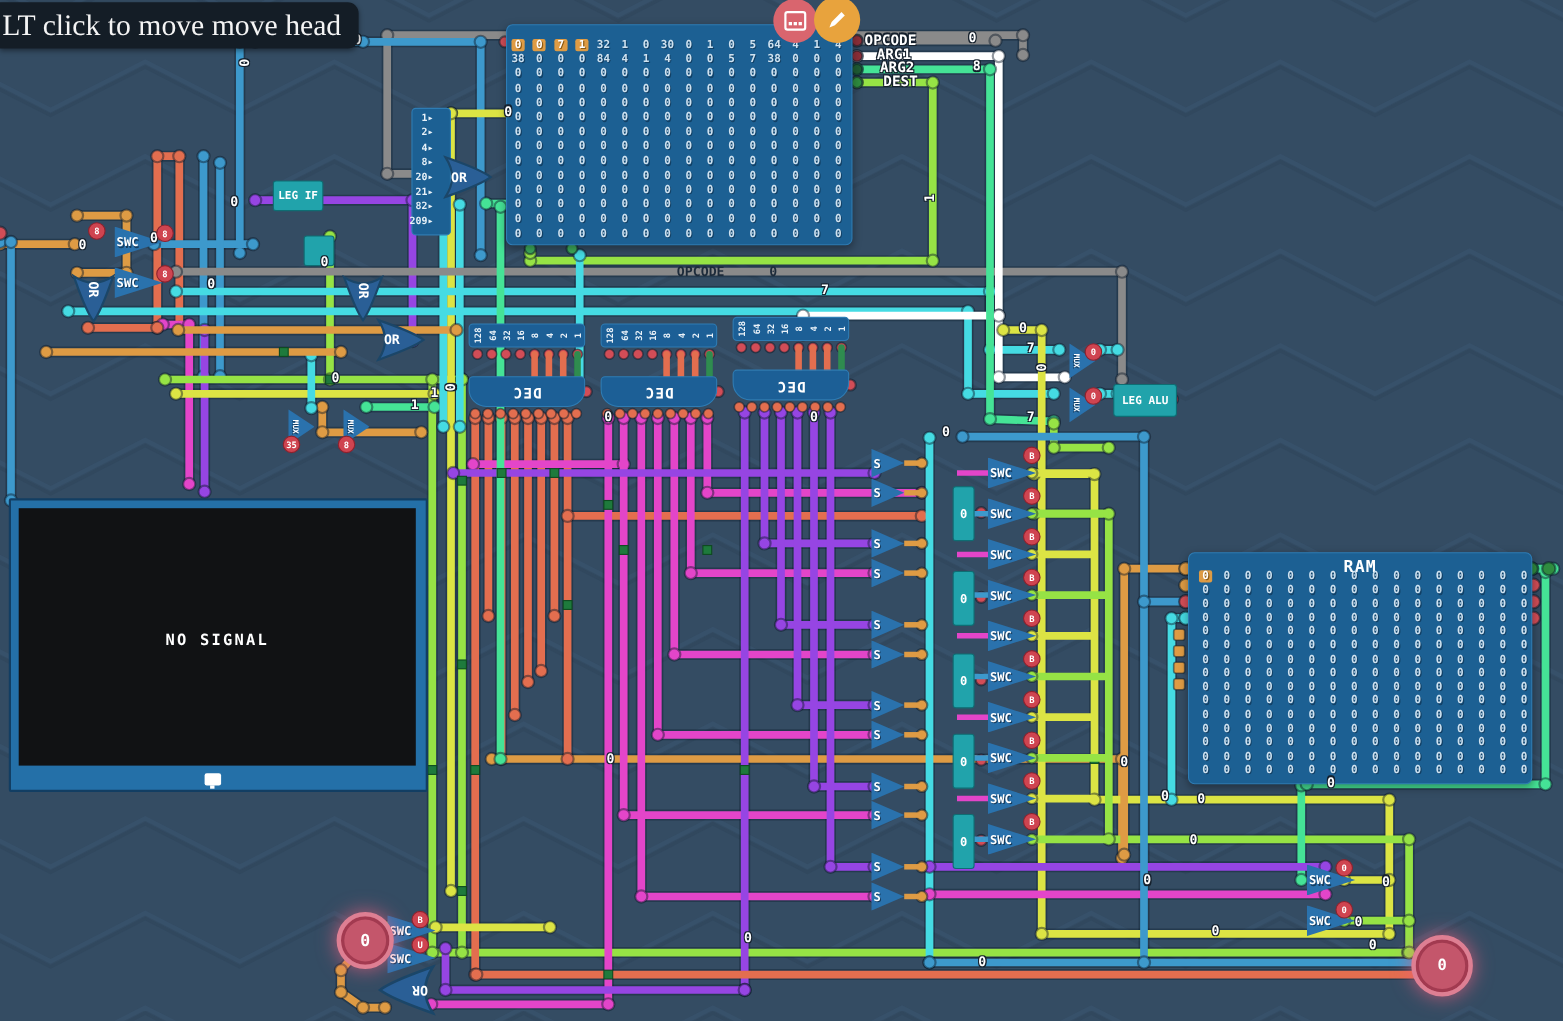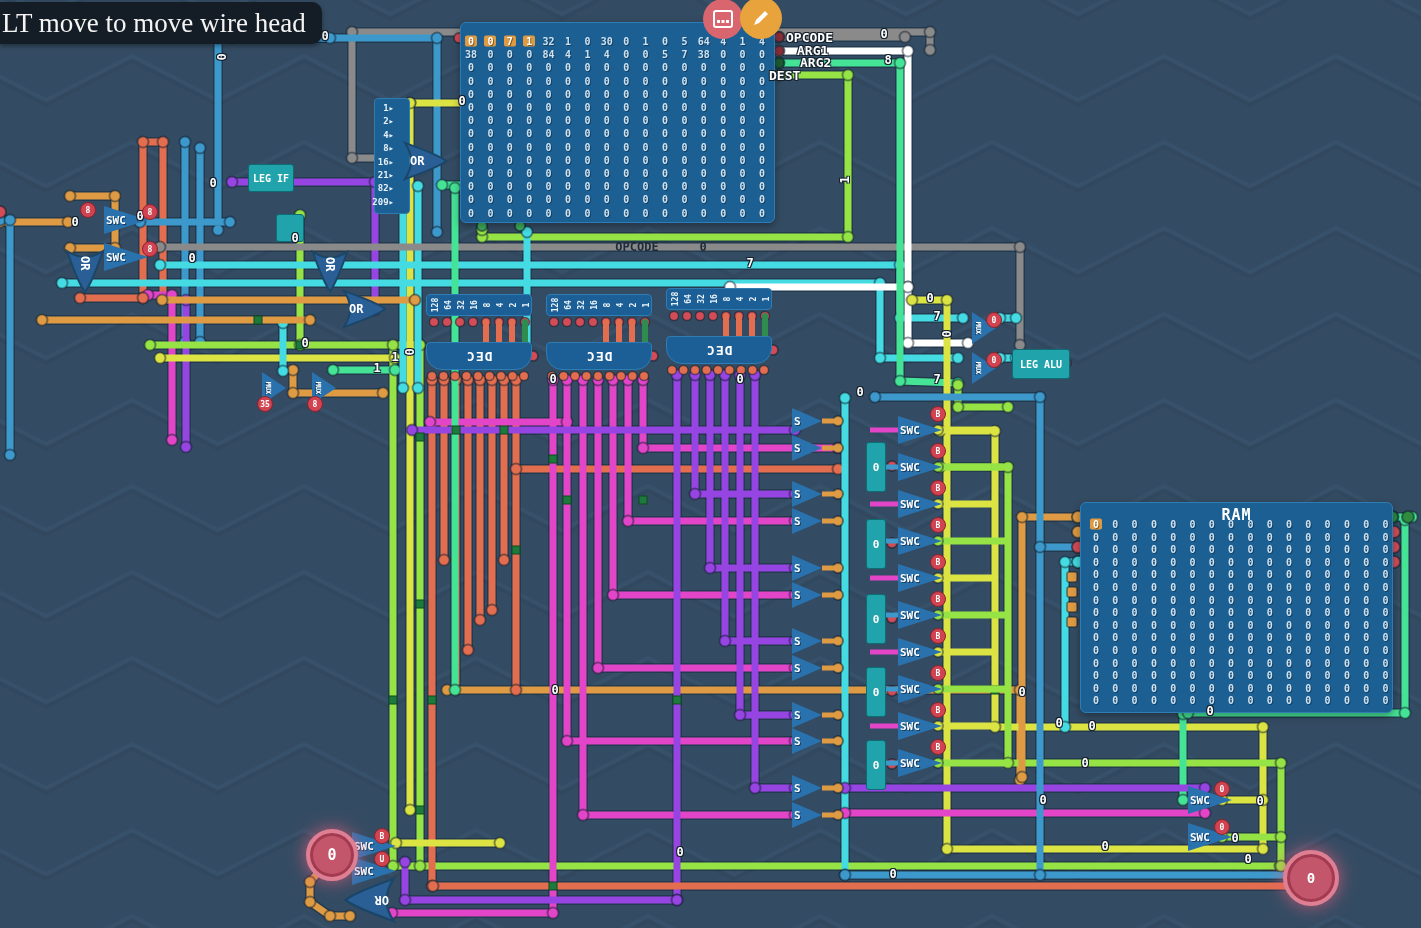--- a/index.html
+++ b/index.html
@@ -641,21 +641,21 @@
       <circle cx="402" cy="108" r="4" fill="#d24d57" stroke="rgba(10,25,40,.5)" stroke-width="1.5"></circle>
       <circle cx="402" cy="121.4" r="4" fill="#d24d57" stroke="rgba(10,25,40,.5)" stroke-width="1.5"></circle>
       <circle cx="402" cy="134.8" r="4" fill="#d24d57" stroke="rgba(10,25,40,.5)" stroke-width="1.5"></circle>
       <circle cx="402" cy="148.2" r="4" fill="#d24d57" stroke="rgba(10,25,40,.5)" stroke-width="1.5"></circle>
       <circle cx="402" cy="161.6" r="4" fill="#d24d57" stroke="rgba(10,25,40,.5)" stroke-width="1.5"></circle>
       <circle cx="402" cy="175" r="4" fill="#d24d57" stroke="rgba(10,25,40,.5)" stroke-width="1.5"></circle>
       <circle cx="402" cy="188.4" r="4" fill="#d24d57" stroke="rgba(10,25,40,.5)" stroke-width="1.5"></circle>
       <circle cx="402" cy="201.8" r="4" fill="#d24d57" stroke="rgba(10,25,40,.5)" stroke-width="1.5"></circle>
     </svg>
 
-  <div id="tooltip"><span>LT move to move wire head</span></div>
+  <div id="tooltip"><span>LT click to move move head</span></div>
 
   <div class="panel" id="progpanel" style="left:460px;top:22px;width:313px;height:199px">
   <div class="cell cellhl" style="left: 10px; top: 18px;">0</div>
       <div class="cell cellhl" style="left: 29.4px; top: 18px;">0</div>
       <div class="cell cellhl" style="left: 48.8px; top: 18px;">7</div>
       <div class="cell cellhl" style="left: 68.2px; top: 18px;">1</div>
       <div class="cell" style="left: 87.6px; top: 18px;">32</div>
       <div class="cell" style="left: 107px; top: 18px;">1</div>
       <div class="cell" style="left: 126.4px; top: 18px;">0</div>
       <div class="cell" style="left: 145.8px; top: 18px;">30</div>
@@ -1114,20 +1114,26 @@
       <div class="cell" style="left: 169.4px; top: 197.4px;">0</div>
       <div class="cell" style="left: 188.7px; top: 197.4px;">0</div>
       <div class="cell" style="left: 208px; top: 197.4px;">0</div>
       <div class="cell" style="left: 227.3px; top: 197.4px;">0</div>
       <div class="cell" style="left: 246.6px; top: 197.4px;">0</div>
       <div class="cell" style="left: 265.9px; top: 197.4px;">0</div>
       <div class="cell" style="left: 285.2px; top: 197.4px;">0</div>
       <div class="cell" style="left: 304.5px; top: 197.4px;">0</div>
     </div>
 
+  <div id="screenframe">
+    <div id="screen">
+      <div id="nosignal">NO SIGNAL</div>
+    </div>
+    <div id="monicon"></div>
+  </div>
 
   <div class="rbtn" style="left:703px;top:-1px;width:40px;height:40px;background:#d9656e">
     <svg width="22" height="22" viewBox="0 0 22 22">
         <rect x="2" y="3" width="18" height="16" rx="2" fill="none" stroke="#fff" stroke-width="2"></rect>
         <rect x="5" y="12" width="3" height="3" fill="#fff"></rect>
         <rect x="9.5" y="12" width="3" height="3" fill="#fff"></rect>
         <rect x="14" y="12" width="3" height="3" fill="#fff"></rect>
       </svg>
   </div>
   <div class="rbtn" style="left:740px;top:-3px;width:42px;height:42px;background:#e8a33d">
@@ -1173,21 +1179,21 @@
       <div class="wlabel" style="left: 1248px; top: 859px;">0</div>
       <div class="wlabel" style="left: 680px; top: 852px;">0</div>
       <div class="wlabel" style="left: 555px; top: 690px;">0</div>
       <div class="wlabel rot" style="left: 410px; top: 352px;">0</div>
       <div class="wlabel" style="left: 1022px; top: 692px;">0</div>
     </div>
   <div id="comps">
       <div class="legtxt" style="left: 786px; top: 37px;">OPCODE</div>
       <div class="legtxt" style="left: 797px; top: 49.7px;">ARG1</div>
       <div class="legtxt" style="left: 800px; top: 62.4px;">ARG2</div>
-      <div class="legtxt" style="left: 769px; top: 75.1px; text-align: center;">DEST</div>
+      <div class="legtxt" style="left: 803px; top: 75.1px; text-align: center;">DEST</div>
       <div class="orgate" style="left: 62px; top: 248px; width: 46px; height: 48px; transform: rotate(90deg);"><svg width="46" height="48" viewBox="0 0 46 40">
           <path d="M2,2 C16,7 34,13 43,20 C34,27 16,33 2,38 C10,26 10,14 2,2 Z" fill="#2a5f96" stroke="#1b4668" stroke-width="2"></path>
         </svg><div class="otext">OR</div></div>
       <div class="orgate" style="left: 308px; top: 250px; width: 44px; height: 44px; transform: rotate(90deg);"><svg width="44" height="44" viewBox="0 0 46 40">
           <path d="M2,2 C16,7 34,13 43,20 C34,27 16,33 2,38 C10,26 10,14 2,2 Z" fill="#2a5f96" stroke="#1b4668" stroke-width="2"></path>
         </svg><div class="otext">OR</div></div>
       <div class="orgate" style="left: 342px; top: 288px; width: 46px; height: 42px; transform: rotate(0deg);"><svg width="46" height="42" viewBox="0 0 46 40">
           <path d="M2,2 C16,7 34,13 43,20 C34,27 16,33 2,38 C10,26 10,14 2,2 Z" fill="#2a5f96" stroke="#1b4668" stroke-width="2"></path>
         </svg><div class="otext">OR</div></div>
       <div class="orgate" style="left: 403px; top: 141px; width: 46px; height: 40px; transform: rotate(0deg);"><svg width="46" height="40" viewBox="0 0 46 40">
@@ -1358,20 +1364,20 @@
       <div class="reg" style="left: 866px; top: 667px; width: 18px; height: 48px;">0</div>
       <div class="reg" style="left: 866px; top: 740px; width: 18px; height: 48px;">0</div>
       <div class="tealbox" style="left: 248px; top: 164px; width: 44px; height: 26px; font: bold 10px &quot;DejaVu Sans Mono&quot;, monospace;">LEG IF</div>
       <div class="tealbox" style="left: 1012px; top: 349px; width: 56px; height: 28px; font: bold 10px &quot;DejaVu Sans Mono&quot;, monospace;">LEG ALU</div>
       <div class="tealbox" style="left: 276px; top: 214px; width: 26px; height: 26px;"></div>
       <div style="position: absolute; left: 374px; top: 98px; width: 34px; height: 114px; background: rgb(28, 96, 147); border: 1px solid rgb(46, 124, 180); border-radius: 4px; z-index: 20;"></div>
       <div class="bitlab" style="left: 394px; top: 108px; position: absolute;">1▸</div>
       <div class="bitlab" style="left: 394px; top: 121.4px; position: absolute;">2▸</div>
       <div class="bitlab" style="left: 394px; top: 134.8px; position: absolute;">4▸</div>
       <div class="bitlab" style="left: 394px; top: 148.2px; position: absolute;">8▸</div>
-      <div class="bitlab" style="left: 394px; top: 161.6px; position: absolute;">16▸</div>
+      <div class="bitlab" style="left: 394px; top: 161.6px; position: absolute;">20▸</div>
       <div class="bitlab" style="left: 394px; top: 175px; position: absolute;">21▸</div>
       <div class="bitlab" style="left: 394px; top: 188.4px; position: absolute;">82▸</div>
       <div class="bitlab" style="left: 394px; top: 201.8px; position: absolute;">209▸</div>
       <div class="term" style="left: 306px; top: 829px; width: 44px; height: 44px;">0</div>
       <div class="term" style="left: 1283px; top: 850px; width: 48px; height: 48px; font-size: 14px;">0</div>
     </div>
 </div>
 
 </body></html>

